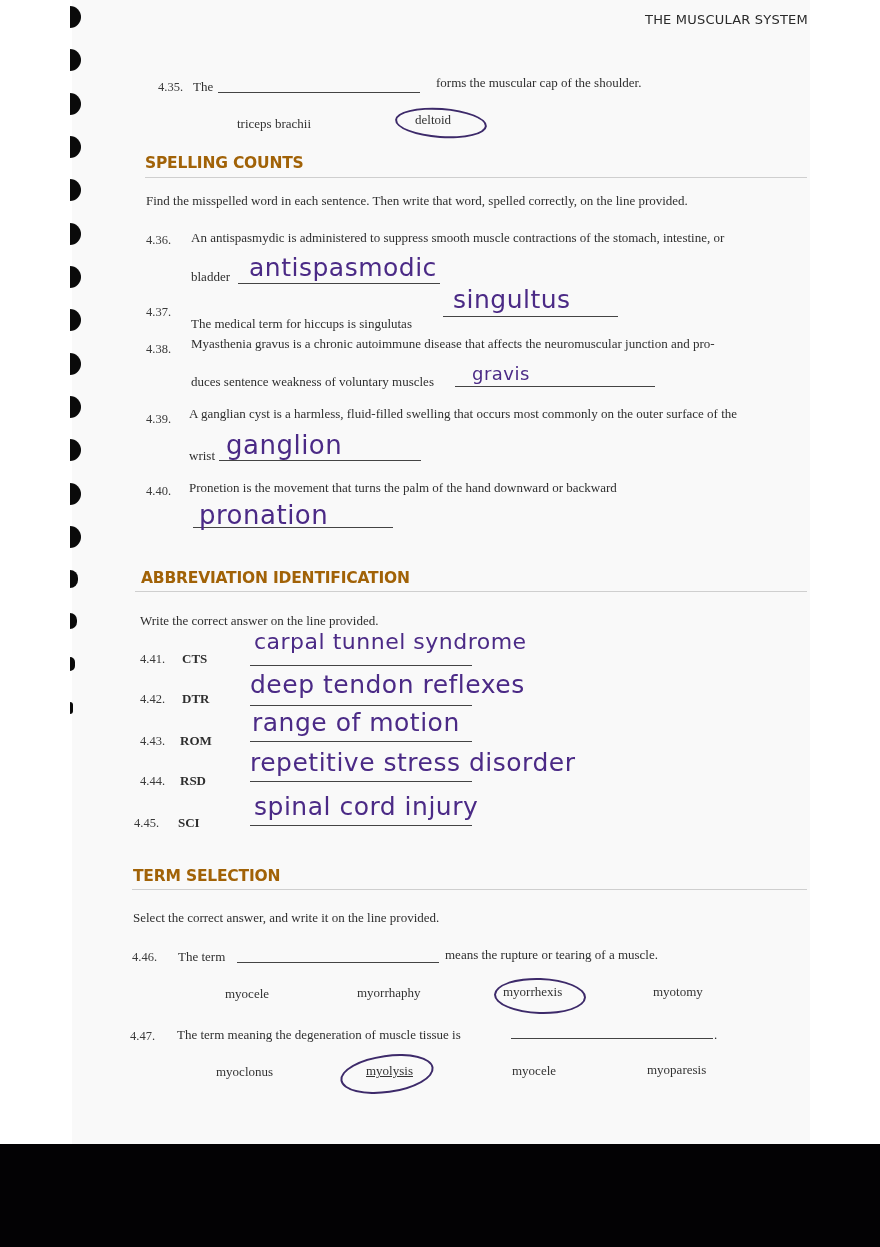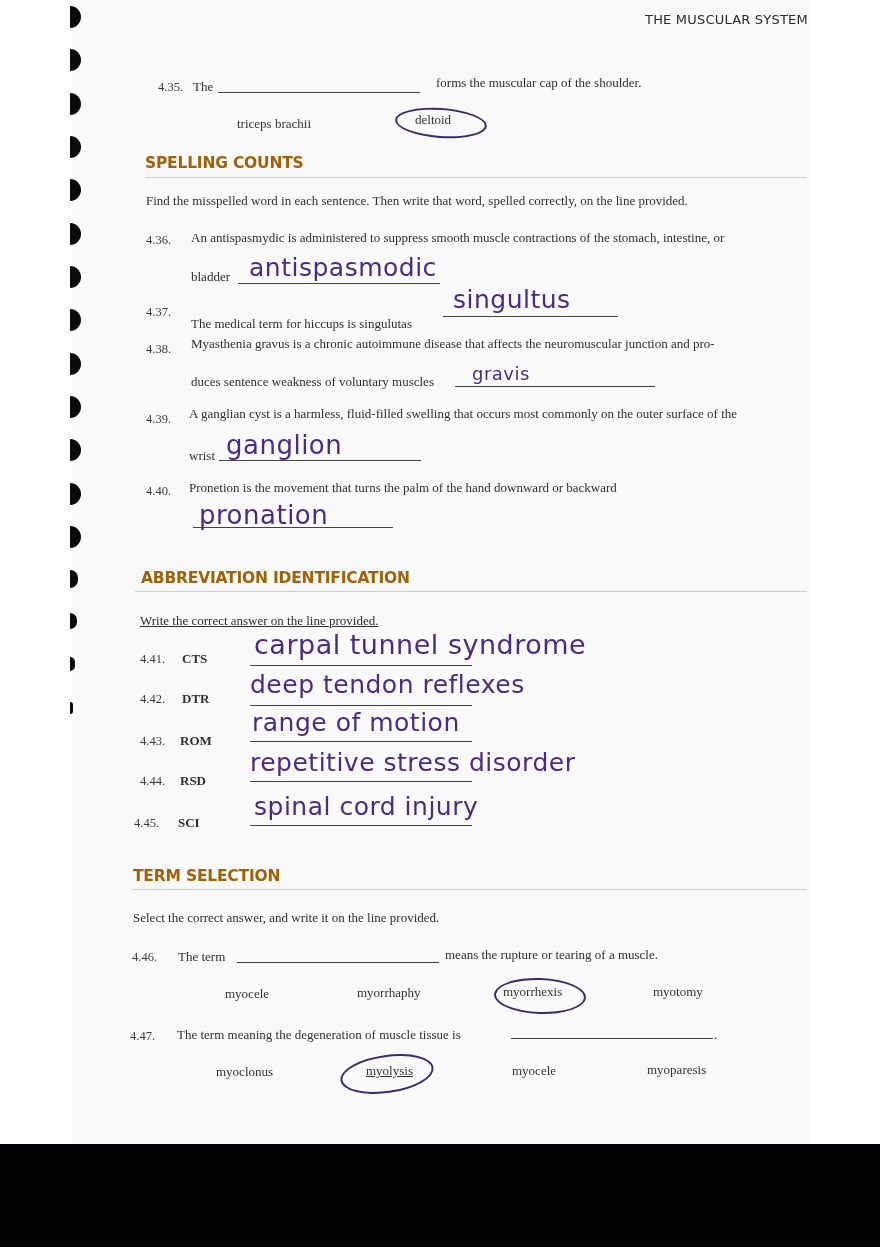--- a/index.html
+++ b/index.html
@@ -111,27 +111,27 @@
 
   <span class="abs num" style="left:146px; top:484px;">4.40.</span>
   <span class="abs txt" style="left:189px; top:480px;">Pronetion is the movement that turns the palm of the hand downward or backward</span>
   <div class="blank" style="left:193px; top:527px; width:200px;"></div>
   <span class="abs hw" style="left:199px; top:500px; font-size:26px;">pronation</span>
 </div>
 
 <div>
   <div class="abs sec-head" style="left:141px; top:569px;">ABBREVIATION IDENTIFICATION</div>
   <div class="sec-rule" style="left:135px; top:591px; width:672px;"></div>
-  <div class="abs txt" style="left:140px; top:613px;text-decoration:underline;">Write the correct answer on the line provided.</div>
+  <div class="abs txt" style="left:140px; top:613px;">Write the correct answer on the line provided.</div>
 
   <div>
     <span class="abs num" style="left:140px; top:652px;">4.41.</span>
     <span class="abs txt bold" style="left:182px; top:651px;">CTS</span>
     <div class="blank" style="left:250px; top:665px; width:222px;"></div>
-    <span class="abs hw" style="left:254px; top:629px; font-size:27px;">carpal tunnel syndrome</span>
+    <span class="abs hw" style="left:254px; top:629px; font-size:22px;">carpal tunnel syndrome</span>
   </div>
   <div>
     <span class="abs num" style="left:140px; top:692px;">4.42.</span>
     <span class="abs txt bold" style="left:182px; top:691px;">DTR</span>
     <div class="blank" style="left:250px; top:705px; width:222px;"></div>
     <span class="abs hw" style="left:250px; top:670px; font-size:25px;">deep tendon reflexes</span>
   </div>
   <div>
     <span class="abs num" style="left:140px; top:734px;">4.43.</span>
     <span class="abs txt bold" style="left:180px; top:733px;">ROM</span>

